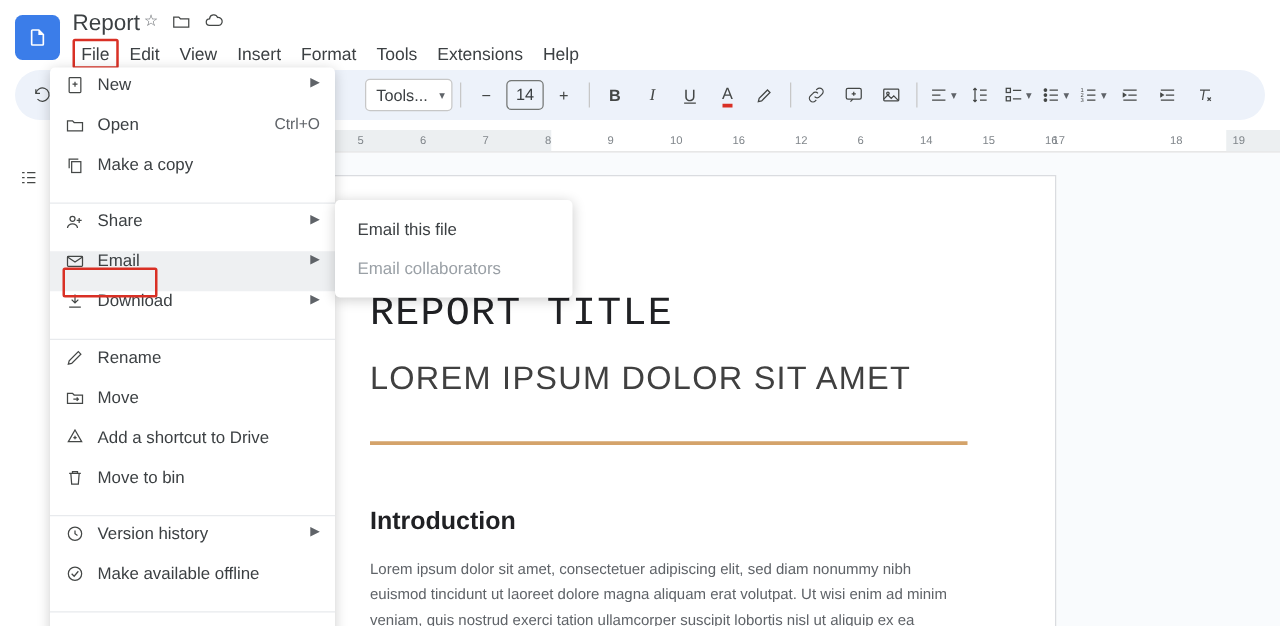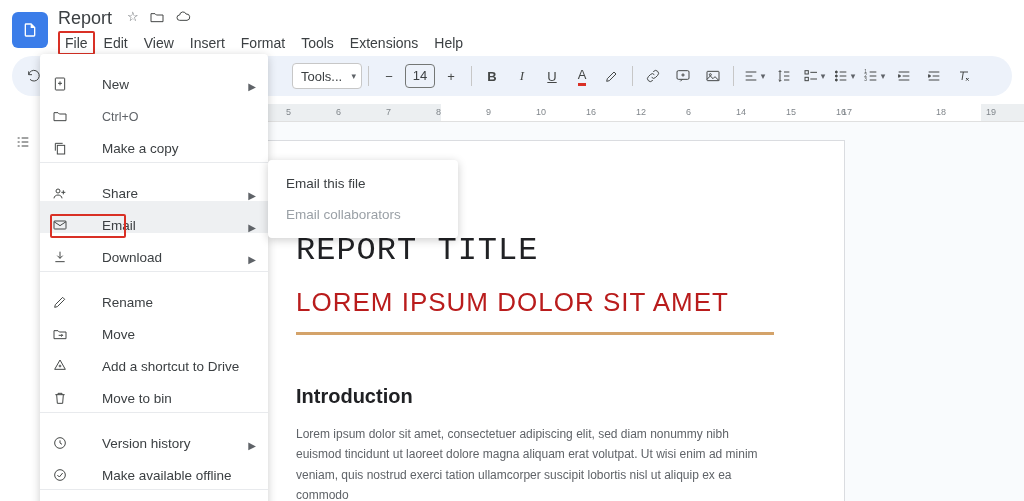--- a/index.html
+++ b/index.html
@@ -3,21 +3,21 @@
 <meta charset="utf-8">
 <style>
   * { box-sizing: border-box; margin: 0; padding: 0; }
   body { font-family: Arial, sans-serif; font-size: 13px; color: #3c4043; background: #fff; width: 1024px; height: 501px; overflow: hidden; position: relative; }
   
   
   .header { display: flex; align-items: flex-start; padding: 8px 12px 0 12px; height: 56px; }
   .docs-logo { width: 36px; height: 36px; background: #3b7de9; border-radius: 6px; display: flex; align-items: center; justify-content: center; margin-top: 4px; margin-right: 10px; }
   .docs-logo svg { fill: #fff; }
   .title-area { display: flex; flex-direction: column; }
-  .title-row { display: flex; align-items: center; gap: 15px; }
+  .title-row { display: flex; align-items: center; gap: 3px; }
   .doc-title { font-size: 18px; color: #3c4043; }
   .title-icons { display: flex; gap: 10px; color: #5f6368; }
   .title-icons span { cursor: pointer; }
   .menubar { display: flex; gap: 2px; margin-top: 2px; }
   .menubar-item { padding: 4px 7px; border-radius: 4px; cursor: pointer; font-size: 14px; color: #3c4043; }
   .menubar-item.highlighted { border: 2px solid #d93025; border-radius: 2px; padding: 2px 5px; }
   
   
   .toolbar { height: 40px; background: #edf2fa; border-radius: 24px; margin: 0 12px 8px 12px; display: flex; align-items: center; padding: 0 8px; gap: 2px; }
   .tool-btn { width: 28px; height: 28px; display: flex; align-items: center; justify-content: center; border-radius: 4px; cursor: pointer; color: #444746; }
@@ -34,28 +34,28 @@
   .ruler span { position: absolute; top: 3px; }
   .ruler .dark { background: #eceff1; position: absolute; top: 0; height: 100%; }
   
   
   .main { display: flex; height: calc(100% - 120px); }
   .left-tools { width: 46px; display: flex; flex-direction: column; align-items: center; gap: 12px; padding-top: 6px; color: #444746; }
   .canvas { flex: 1; background: #f9fbfd; display: flex; justify-content: center; overflow: hidden; padding-top: 18px; }
   .page { width: 620px; background: #fff; border: 1px solid #dadce0; padding: 60px 70px 30px 70px; }
   .course-name { font-family: 'Arial Narrow', Arial; letter-spacing: 3px; font-size: 13px; color: #8a8e93; border-left: 1px solid #1a73e8; padding-left: 2px; margin-bottom: 16px; }
   .report-title { font-family: Liberation Mono, monospace; font-weight: 500; letter-spacing: 1px; font-size: 32px; color: #202124; margin-bottom: 18px; }
-  .subtitle { font-family: 'Arial Narrow', Arial; font-size: 26px; color: #b91c1c; letter-spacing: 1px; margin-bottom: 14px; }
+  .subtitle { font-family: 'Arial Narrow', Arial; font-size: 26px; color: #404040; letter-spacing: 1px; margin-bottom: 35px; }
   .hr-accent { border: none; border-top: 3px solid #d4a36a; margin-bottom: 50px; }
   .intro-h { font-size: 20px; font-weight: bold; color: #202124; margin-bottom: 16px; }
   .body-text { font-size: 12px; color: #5f6368; line-height: 1.7; }
   
   
   .dropdown { position: absolute; top: 54px; left: 40px; width: 228px; background: #fff; border-radius: 4px; box-shadow: 0 2px 10px rgba(0,0,0,0.2); padding: 6px 0; z-index: 100; font-size: 13.5px; color: #3c4043; }
-  .menu-item { display: flex; align-items: flex-end; height: 32px; padding: 0 12px; cursor: pointer; position: relative; gap: 24px; }
+  .menu-item { display: flex; align-items: flex-start; height: 32px; padding: 0 12px; cursor: pointer; position: relative; }
   .menu-item.hover-active { background: #eef0f2; }
   .mi-icon { width: 26px; color: #444746; display: flex; align-items: center; }
   .mi-label { flex: 1; }
   .mi-short { color: #5f6368; font-size: 12.5px; }
   .mi-arrow { color: #5f6368; font-size: 10px; }
   .menu-divider { height: 1px; background: #e8eaed; margin: 6px 0; }
   .menu-highlight { position: absolute; border: 2px solid #d93025; border-radius: 2px; pointer-events: none; }
   .highlight-email { top: 160px; left: 10px; width: 76px; height: 24px; }
   
   
@@ -265,20 +265,21 @@
       </span>
     <span class="mi-label">New</span>
       <span class="mi-arrow">▶</span>
   </div>
   <div class="menu-item">
     <span class="mi-icon">
         <svg viewBox="0 0 24 24" class="thin-icon">
           <path d="M3 7h6l2 2h10v10H3z"></path>
         </svg>
       </span>
+    <span class="mi-label">Open</span>
       <span class="mi-short">Ctrl+O</span>
   </div>
   <div class="menu-item">
     <span class="mi-icon">
         <svg viewBox="0 0 24 24" class="thin-icon">
           <rect x="8" y="8" width="11" height="13"></rect>
           <path d="M5 16V5h11"></path>
         </svg>
       </span>
     <span class="mi-label">Make a copy</span>

